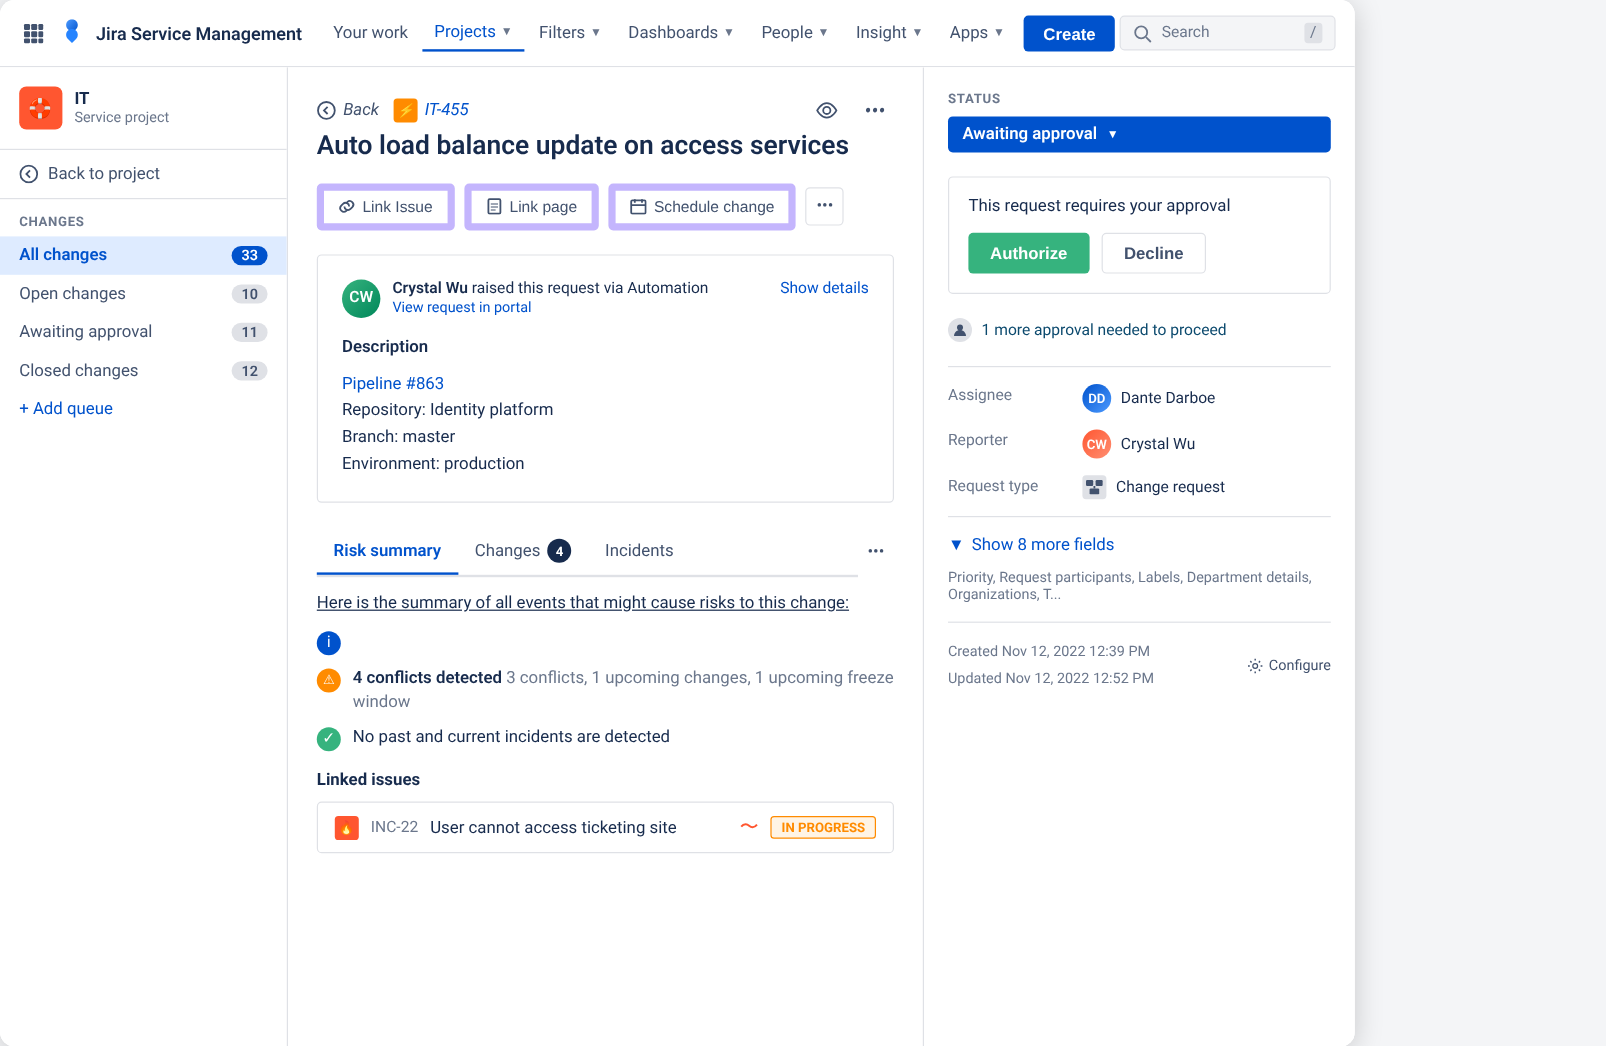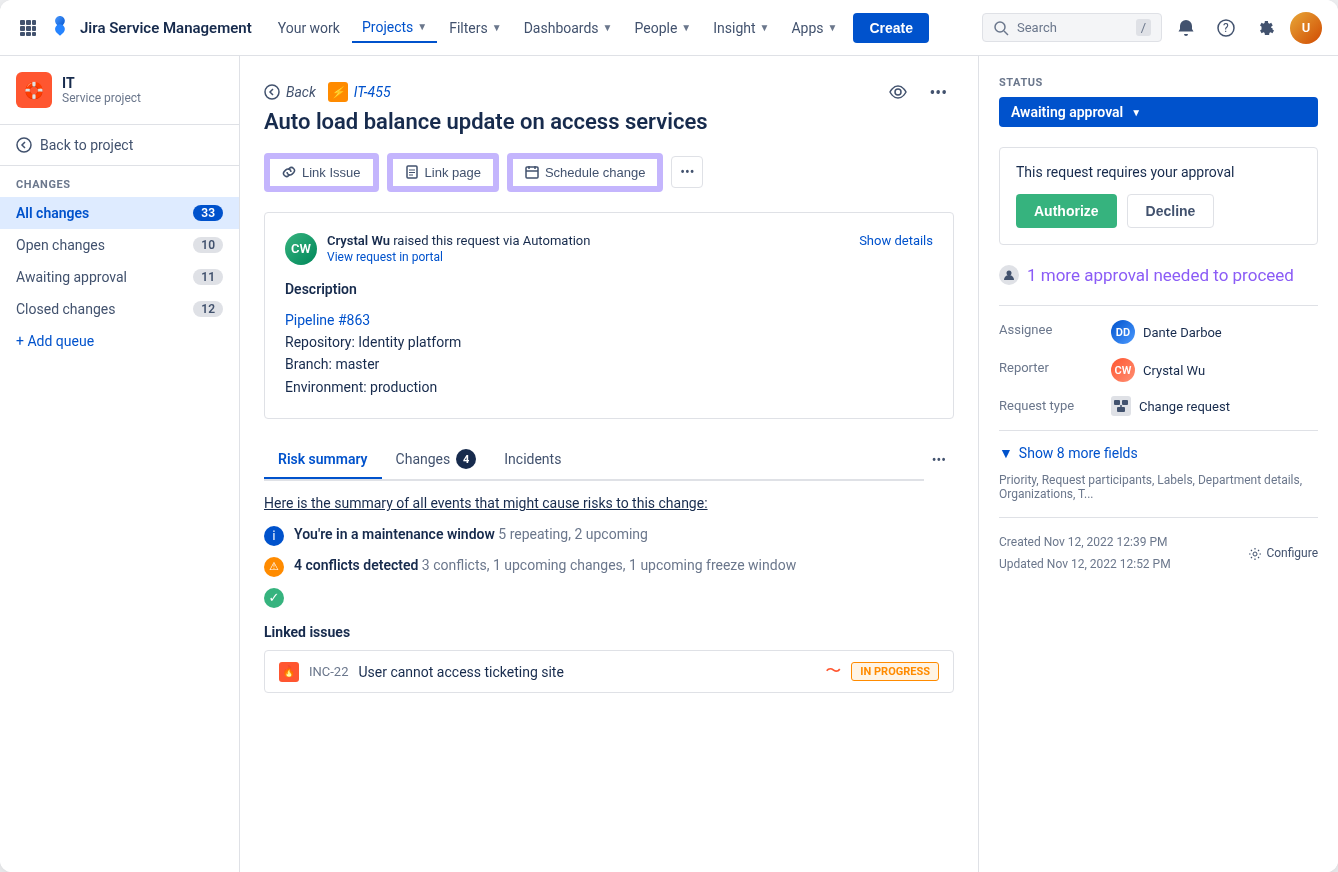--- a/index.html
+++ b/index.html
@@ -1,20 +1,20 @@
 <!DOCTYPE html>
 <html><head>
   <meta charset="utf-8">
   <style>
     * { box-sizing: border-box; margin: 0; padding: 0; }
     body { font-family: -apple-system, BlinkMacSystemFont, 'Segoe UI', Roboto, sans-serif; background: #f4f5f7; font-size: 14px; color: #172b4d; }
 
     
     .app-shell {
-      width: 1338px;
+      width: 1129px;
       height: 872px;
       background: #fff;
       border-radius: 12px;
       overflow: hidden;
       display: flex;
       flex-direction: column;
       box-shadow: 0 4px 24px rgba(0,0,0,0.18);
     }
 
     
@@ -574,22 +574,22 @@
       font-weight: 600;
       cursor: pointer;
     }
 
     
     .approval-count {
       display: flex;
       align-items: center;
       gap: 8px;
       margin-bottom: 20px;
-      font-size: 17px;
-      color: #8b5cf6;
+      font-size: 13px;
+      color: #0c4a6e;
       text-align: center;
     }
     .approval-count-icon {
       width: 20px; height: 20px;
       background: #dfe1e6;
       border-radius: 50%;
       display: flex; align-items: center; justify-content: center;
       font-size: 12px;
       color: #42526e;
     }
@@ -932,34 +932,33 @@
                 <span>Incidents</span>
               </div>
             </div>
             <div class="tabs-more">•••</div>
           </div>
 
           <p class="risk-summary-text">Here is the summary of all events that might cause risks to this change:</p>
 
           <div class="risk-item">
             <div class="risk-icon info">ℹ</div>
-            <div class="risk-item-text">
-              <strong>You're in a maintenance window</strong>
-              <span class="secondary"> 5 repeating, 2 upcoming</span>
-            </div>
           </div>
           <div class="risk-item">
             <div class="risk-icon warning">⚠</div>
             <div class="risk-item-text">
               <strong>4 conflicts detected</strong>
               <span class="secondary"> 3 conflicts, 1 upcoming changes, 1 upcoming freeze window</span>
             </div>
           </div>
           <div class="risk-item">
             <div class="risk-icon success">✓</div>
+            <div class="risk-item-text">
+              <span>No past and current incidents are detected</span>
+            </div>
           </div>
 
           <div class="linked-issues-title">Linked issues</div>
           <div class="linked-issue-row">
             <div class="linked-issue-icon">🔥</div>
             <span class="linked-issue-id">INC-22</span>
             <span class="linked-issue-summary">User cannot access ticketing site</span>
             <span class="linked-issue-priority">〜</span>
             <span class="in-progress-badge">IN PROGRESS</span>
           </div>

